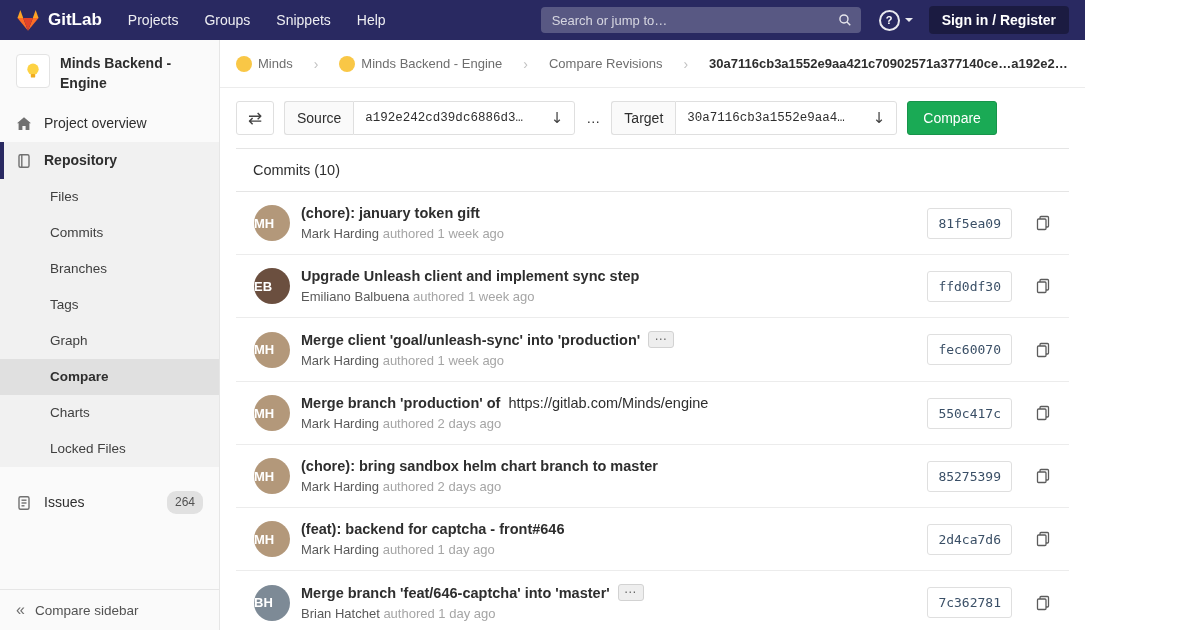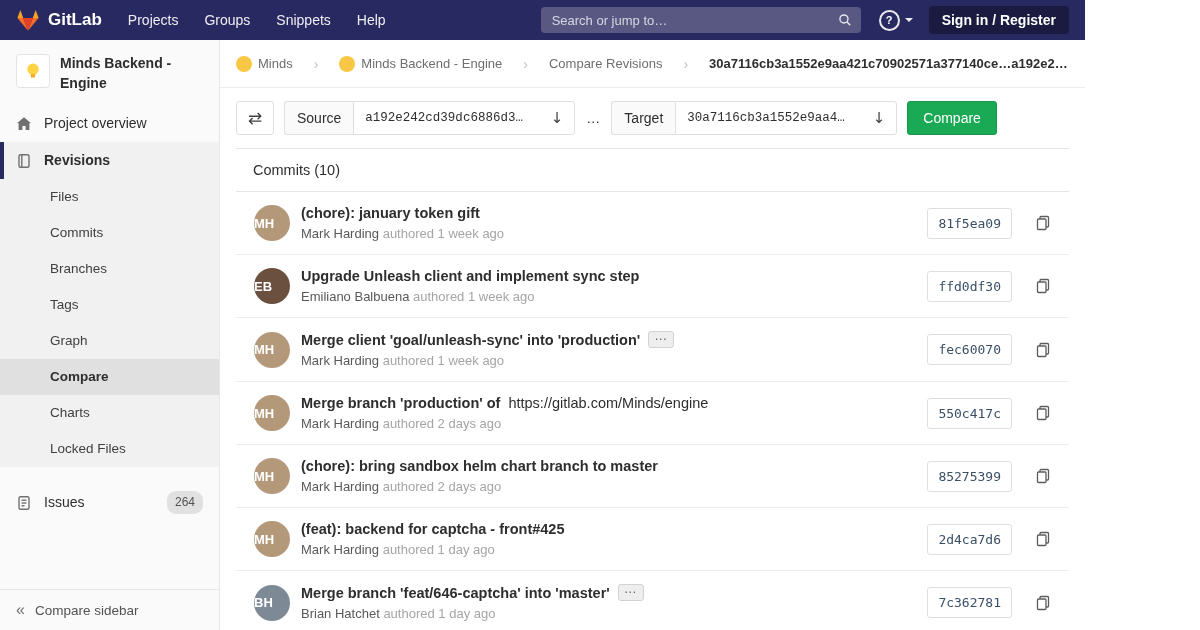--- a/index.html
+++ b/index.html
@@ -126,21 +126,21 @@
     </div>
 
     <div class="repo-section">
       <div class="side-item repo-top">
         <span class="sicon">
           <svg width="16" height="16" viewBox="0 0 16 16" fill="none" stroke="currentColor" stroke-width="1.4">
               <rect x="3" y="1.7" width="10" height="12.6" rx="1.5"></rect>
               <line x1="5.8" y1="1.7" x2="5.8" y2="14.3"></line>
             </svg>
         </span>
-        <span>Revisions</span>
+        <span>Repository</span>
       </div>
       <div class="sub-item">Files</div>
       <div class="sub-item">Commits</div>
       <div class="sub-item">Branches</div>
       <div class="sub-item">Tags</div>
       <div class="sub-item">Graph</div>
       <div class="sub-item active">Compare</div>
       <div class="sub-item">Charts</div>
       <div class="sub-item">Locked Files</div>
     </div>
@@ -307,21 +307,21 @@
             </svg>
         </button>
       </div>
 
       <div class="commit-row">
         <div class="commit-avatar" style="background: rgb(179, 152, 122);">
             <span>MH</span>
           </div>
         <div class="commit-main">
           <div class="commit-title-row">
-              <span>(feat): backend for captcha - front#425</span>
+              <span>(feat): backend for captcha - front#646</span>
             </div>
           <div class="commit-meta"><span class="commit-author">Mark Harding</span> <span>authored 1 day ago</span></div>
         </div>
         <span class="sha-box">2d4ca7d6</span>
         <button class="copy-btn">
           <svg width="16" height="16" viewBox="0 0 16 16" fill="#fff" stroke="#5c5c5c" stroke-width="1.3">
               <rect x="5" y="1.5" width="8.5" height="10.5" rx="1"></rect>
               <rect x="2.5" y="4" width="8.5" height="10.5" rx="1"></rect>
             </svg>
         </button>

